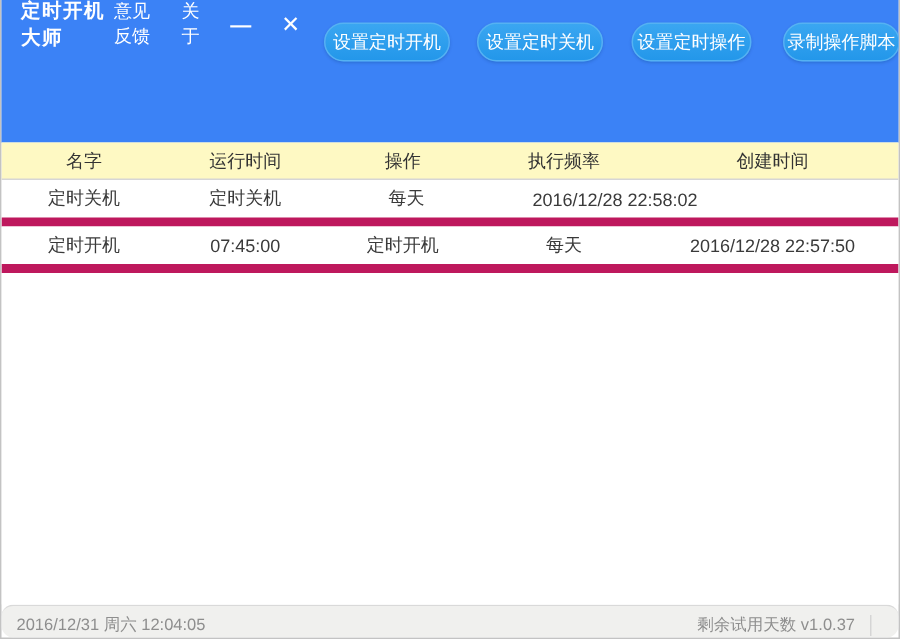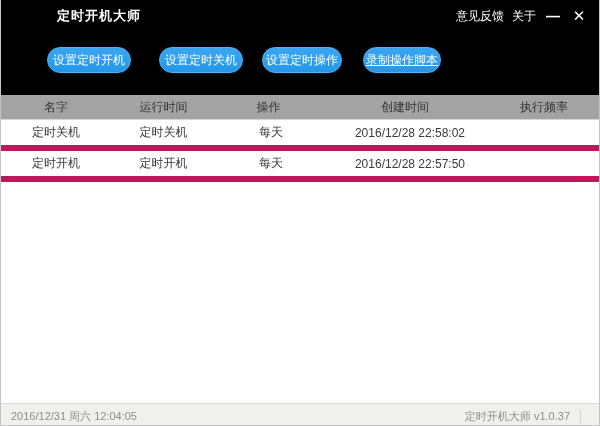--- a/index.html
+++ b/index.html
@@ -9,70 +9,71 @@
   .window {
     width:600px; height:426px;
     display:flex; flex-direction:column;
     border:1px solid #c3c3c3; border-top:none;
     background:#ffffff;
     overflow:hidden;
     position:relative;
   }
 
   
-  .top-blue { background:#000000; flex:0 0 95px; display:flex; flex-direction:column; margin:0 -1px 0 -1px;padding-left:43px; }
+  .top-blue { background:#3b82f6; flex:0 0 95px; display:flex; flex-direction:row; margin:0 -1px 0 -1px; }
 
   .titlebar {
     height:32px; display:flex; align-items:center;
     padding:0 12px 0 14px; color:#fff;
   }
   .app-title { font-size:13px; font-weight:bold; letter-spacing:1px; }
-  .titlebar-right { margin-left:auto; display:flex; align-items:center; gap:8px; }
+  .titlebar-right { margin-left:auto; display:flex; align-items:center; gap:20px; }
   .tb-link { font-size:12px; color:#fff; cursor:pointer; }
   .win-btn { color:#fff; cursor:pointer; display:flex; align-items:center; justify-content:center; width:18px; height:18px; }
   .min-glyph { font-size:14px; font-weight:bold; line-height:6px; }
   .close-glyph { font-size:15px; font-weight:bold; }
 
   .toolbar { flex:1; display:flex; align-items:flex-start; padding-top:15px; }
   .tool-btn {
     height:26px; border-radius:13px;
     background:linear-gradient(#3aa6f1,#2397ea);
     border:1px solid #55b2f2;
     color:#fff; font-size:12px;
     display:flex; align-items:center; justify-content:center;
     cursor:pointer;
     box-shadow:0 1px 2px rgba(0,60,120,0.25);
   }
   .tool-btn:nth-child(1){ width:84px; margin-left:4px; }
-  .tool-btn:nth-child(2){ width:84px; margin-left:28px; }
+  .tool-btn:nth-child(2){ width:84px; margin-left:18px; }
   .tool-btn:nth-child(3){ width:80px; margin-left:19px; }
-  .tool-btn:nth-child(4){ width:78px; margin-left:21px;text-decoration:underline; }
+  .tool-btn:nth-child(4){ width:78px; margin-left:21px; }
 
   
   .grid-row { display:flex; width:100%; }
   .col-0 { width:110px; } .col-1 { width:105px; } .col-2 { width:105px; }
   .col-3 { width:110px; } .col-4 { width:168px; }
   .cell { display:flex; align-items:center; justify-content:center; font-size:12px; color:#333; }
 
   .table-header {
-    height:25px; background:#a3a3a3; border-bottom:1px solid #d6d6d6;
+    height:25px; background:#fef9c3; border-bottom:1px solid #d6d6d6;
   }
   .table-header .cell { color:#333; }
 
   .data-row { height:31px; border-bottom:6px solid #be185d; background:#fff; cursor:default; }
   .data-row .cell { color:#3a3a3a; }
 
   .content-filler { flex:1; background:#fff; }
 
   
   .statusbar {
     flex:0 0 22px; background:#f0f0ee; border-top:1px solid #d9d9d9;
     display:flex; align-items:center;
     font-size:11px; color:#8e8e8e;
     padding:4px 8px 0 10px;
+    border-radius:8px;
   }
   .status-right { margin-left:auto; display:flex; align-items:center; }
   .status-divider { width:1px; height:14px; background:#d5d5d5; margin:0 10px; }
 </style>
 </head>
 <body>
 
 <div class="window">
 
   <div class="top-blue">
@@ -96,41 +97,42 @@
       <div class="tool-btn">设置定时关机</div>
       <div class="tool-btn">设置定时操作</div>
       <div class="tool-btn">录制操作脚本</div>
     </div>
   </div>
 
   <div class="grid-row table-header">
     <div class="cell col-0">名字</div>
     <div class="cell col-1">运行时间</div>
     <div class="cell col-2">操作</div>
+    <div class="cell col-3">执行频率</div>
     <div class="cell col-4">创建时间</div>
-    <div class="cell col-3">执行频率</div>
   </div>
 
   <div class="grid-row data-row">
     <div class="cell col-0">定时关机</div>
     <div class="cell col-2">定时关机</div>
     <div class="cell col-3">每天</div>
     <div class="cell col-4">2016/12/28 22:58:02</div>
   </div>
 
   <div class="grid-row data-row">
     <div class="cell col-0">定时开机</div>
+    <div class="cell col-1">07:45:00</div>
     <div class="cell col-2">定时开机</div>
     <div class="cell col-3">每天</div>
     <div class="cell col-4">2016/12/28 22:57:50</div>
   </div>
 
   <div class="content-filler"></div>
 
   <div class="statusbar">
     <span>2016/12/31 周六 12:04:05</span>
     <div class="status-right">
-      <span>定时开机大师 v1.0.37</span>
+      <span>剩余试用天数 v1.0.37</span>
       <span class="status-divider"></span>
     </div>
   </div>
 
 </div>
 
 </body></html>

